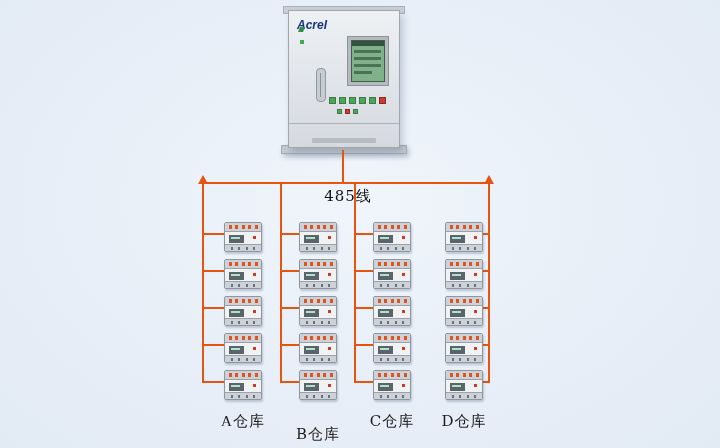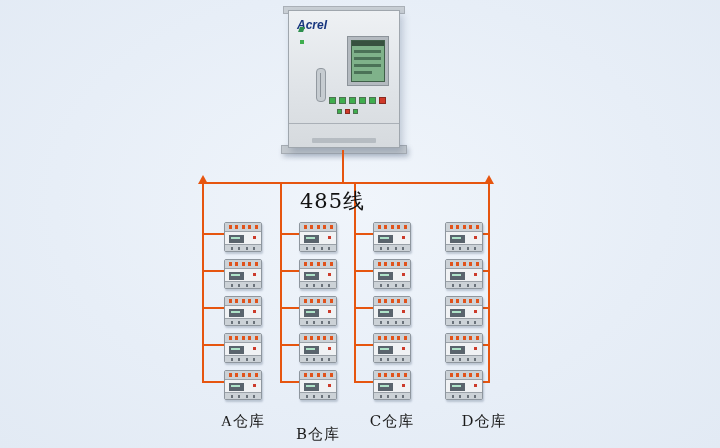--- a/index.html
+++ b/index.html
@@ -10,22 +10,22 @@
   }
 
   
   .line { position:absolute; background:#e6550f; }
   .arrow-up {
     position:absolute; width:0; height:0;
     border-left:5px solid transparent; border-right:5px solid transparent;
     border-bottom:9px solid #e6550f;
   }
   .bus-label {
-    position:absolute; left:300px; top:187px; width:96px; 
-    font-family:"DejaVu Serif", serif; font-size:21px; color:#111; letter-spacing:1px;
+    position:absolute; left:300px; top:187px; width:96px; text-align:center;
+    font-family:"DejaVu Serif", serif; font-size:15px; color:#111; letter-spacing:1px;
   }
 
   
   .cabinet { position:absolute; left:288px; top:10px; width:112px; height:138px; }
   .plate-top    { position:absolute; left:-5px; top:-4px; width:120px; height:6px; background:#c9cfd5; border:1px solid #aab0b7; }
   .plate-bottom { position:absolute; left:-7px; bottom:-6px; width:124px; height:7px; background:#c3c9cf; border:1px solid #a6acb3; box-shadow:2px 3px 5px rgba(60,80,110,.3); }
   .cab-body {
     position:absolute; left:0; top:0; right:0; bottom:0;
     background:linear-gradient(180deg,#eef1f4 0%,#e0e4e8 55%,#d6dade 100%);
     border:1px solid #9fa6ad; box-shadow:3px 5px 7px rgba(60,80,110,.25);
@@ -522,16 +522,16 @@
           <i></i>
           <i></i>
         </div>
       </div>
     </div>
 
   <div id="labels-layer">
       <div class="col-label" style="left: 243px; font-family: Liberation Serif, serif;">A仓库</div>
       <div class="col-label" style="left: 318px; margin-top: 13px;">B仓库</div>
       <div class="col-label" style="left: 392px;">C仓库</div>
-      <div class="col-label" style="left: 464px; margin-left: 20px;">D仓库</div>
+      <div class="col-label" style="left: 464px;">D仓库</div>
     </div>
 
 </div>
 
 </body></html>

